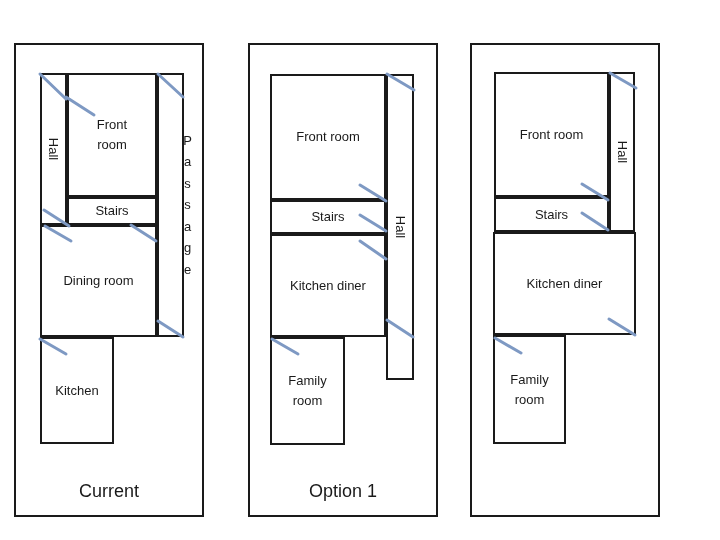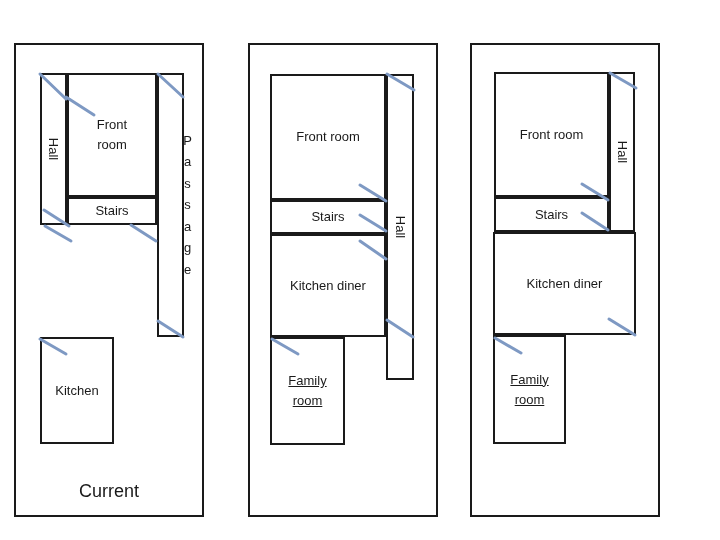--- a/index.html
+++ b/index.html
@@ -33,21 +33,21 @@
   }
   .rot{display:block;transform:rotate(90deg);white-space:nowrap;}
   .stack{
     display:block;width:10px;
     word-break:break-all;
     line-height:21.5px;
     text-align:center;
     margin-left:34px;
   }
   .w52{max-width:52px;}
-  .w62{max-width:62px;text-decoration:underline;}
+  .w62{max-width:62px;}
   .doors{position:absolute;left:0;top:0;pointer-events:none;}
   .caption{
     position:absolute;left:0;right:0;top:436px;
     text-align:center;font-size:18px;
   }
 </style>
 </head>
 <body>
 
 <div class="canvas">
@@ -57,20 +57,23 @@
       <span class="rot">Hall</span>
     </div>
     <div class="room" style="left:51px;top:28px;width:90px;height:124px">
       <span class="w52">Front room</span>
     </div>
     <div class="room" style="left:51px;top:152px;width:90px;height:28px">
       <span>Stairs</span>
     </div>
     <div class="room" style="left:141px;top:28px;width:27px;height:264px">
       <span class="stack">Passage</span>
+    </div>
+    <div class="room" style="left:24px;top:180px;width:117px;height:112px">
+      <span>Dining room</span>
     </div>
     <div class="room" style="left:24px;top:292px;width:74px;height:107px">
       <span>Kitchen</span>
     </div>
     <svg class="doors" width="190" height="474" viewBox="0 0 190 474">
       <line x1="24" y1="29" x2="50" y2="54" stroke-width="3" stroke-linecap="round" stroke="#7e99c3"></line>
       <line x1="50" y1="52" x2="78" y2="70" stroke-width="3" stroke-linecap="round" stroke="#7e99c3"></line>
       <line x1="142" y1="29" x2="167" y2="52" stroke-width="3" stroke-linecap="round" stroke="#7e99c3"></line>
       <line x1="28" y1="165" x2="53" y2="181" stroke-width="3" stroke-linecap="round" stroke="#7e99c3"></line>
       <line x1="29" y1="181" x2="55" y2="196" stroke-width="3" stroke-linecap="round" stroke="#7e99c3"></line>
@@ -98,20 +101,21 @@
       <span class="w62">Family room</span>
     </div>
     <svg class="doors" width="190" height="474" viewBox="0 0 190 474">
       <line x1="137" y1="29" x2="164" y2="45" stroke-width="3" stroke-linecap="round" stroke="#7e99c3"></line>
       <line x1="110" y1="140" x2="136" y2="156" stroke-width="3" stroke-linecap="round" stroke="#7e99c3"></line>
       <line x1="110" y1="170" x2="136" y2="186" stroke-width="3" stroke-linecap="round" stroke="#7e99c3"></line>
       <line x1="110" y1="196" x2="136" y2="214" stroke-width="3" stroke-linecap="round" stroke="#7e99c3"></line>
       <line x1="137" y1="275" x2="163" y2="292" stroke-width="3" stroke-linecap="round" stroke="#7e99c3"></line>
       <line x1="22" y1="294" x2="48" y2="309" stroke-width="3" stroke-linecap="round" stroke="#7e99c3"></line>
     </svg>
+    <div class="caption">Option 1</div>
   </section>
 
   <section class="panel panel-3">
     <div class="room" style="left:22px;top:27px;width:115px;height:125px">
       <span>Front room</span>
     </div>
     <div class="room" style="left:137px;top:27px;width:26px;height:160px">
       <span class="rot">Hall</span>
     </div>
     <div class="room" style="left:22px;top:152px;width:115px;height:35px">

